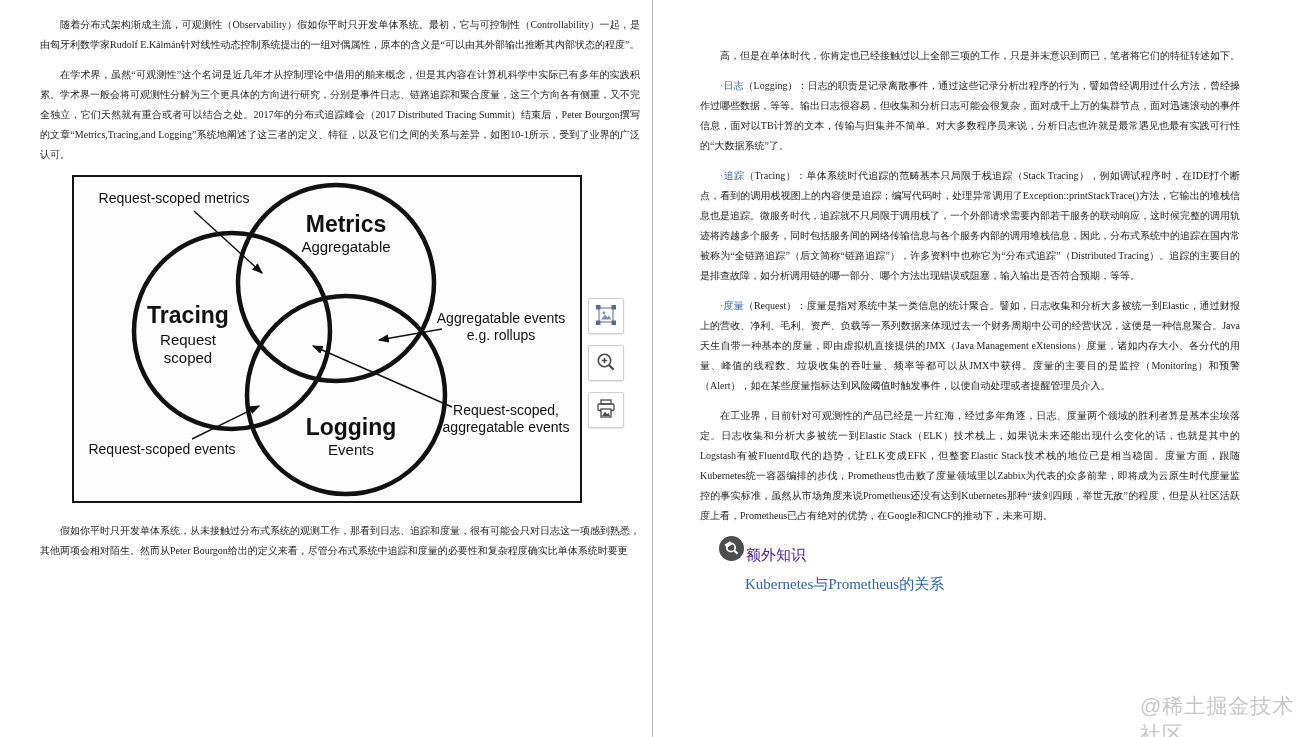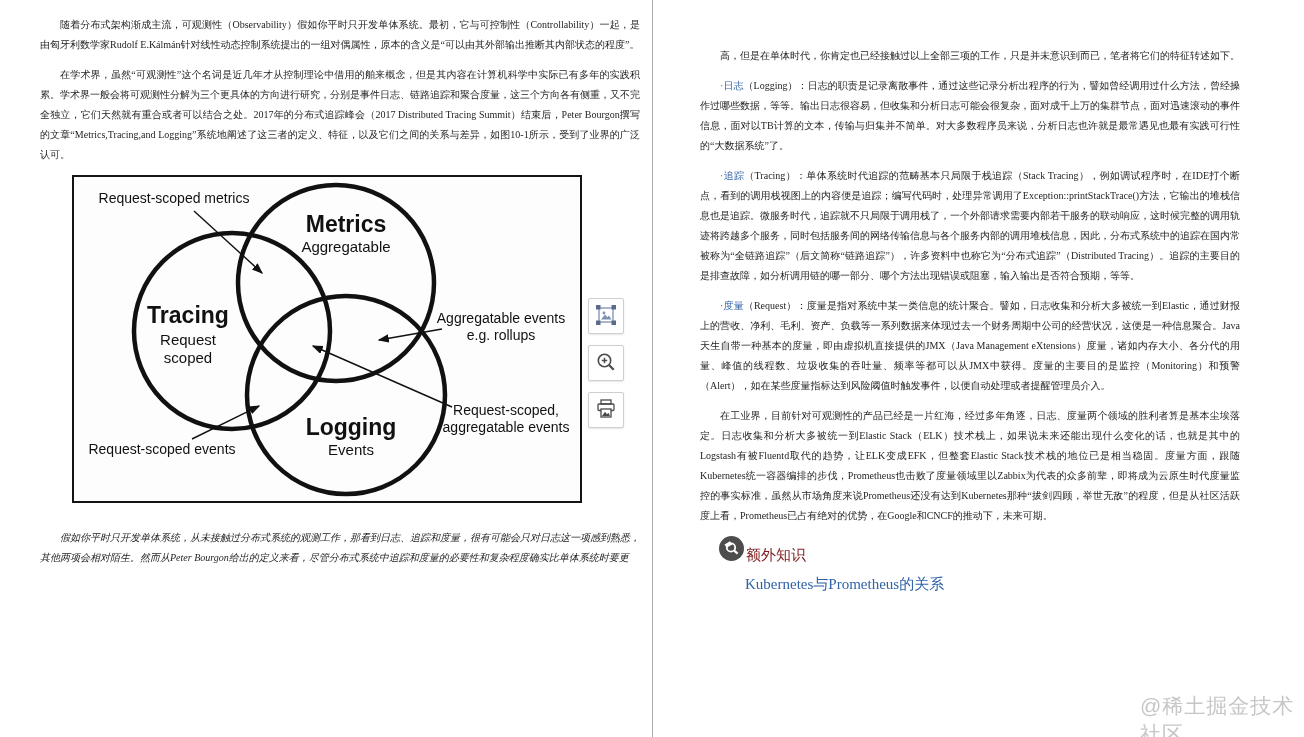--- a/index.html
+++ b/index.html
@@ -28,34 +28,34 @@
     margin:10px 0 0 32px; width:510px; height:328px;
     border:2px solid #141414; box-sizing:border-box; background:#fdfdfd;
   }
   .venn-figure svg { display:block; width:100%; height:100%; }
   .fig-caption {
     margin:11px 0 0 32px; width:510px; text-align:center;
     font-size:14px; text-indent:0;
   }
   .fig-caption sup { color:#2f63a8; font-size:10px; }
   .p3wrap { height:55px; overflow:hidden; margin-top:13px; }
-  .p3wrap .para { margin-top:12px;font-style:italic; }
+  .p3wrap .para { margin-top:5px; }
   
   .divider { position:absolute; left:652px; top:0; width:1px; height:737px; background:#b0b0b0; }
   
   .image-toolbar { position:absolute; left:588px; top:298px; display:flex; flex-direction:column; gap:11px; z-index:8; }
   .tool-btn {
     width:36px; height:36px; background:#fff; border:1px solid #cfcfcf; border-radius:2px;
     display:flex; align-items:center; justify-content:center;
     box-shadow:0 1px 2px rgba(0,0,0,0.10); cursor:pointer; padding:0;
   }
   
   .extra { margin-top:9px; }
   .extra-head { display:flex; align-items:flex-end; margin-left:18px; }
-  .extra-head .label { color:#7f1d1d; font-size:15px; margin-left:1px; padding-bottom:1px; }
+  .extra-head .label { color:#4c1d95; font-size:15px; margin-left:1px; padding-bottom:1px; }
   .extra-sub { margin:9px 0 0 45px; font-size:15px; }
   
   .watermark {
     position:absolute; left:1140px; top:692px; z-index:6;
     font-family:"Liberation Sans","DejaVu Sans",sans-serif;
     font-size:21px; letter-spacing:1px; color:#c6c6c6;
   }
   
   .venn-title { font:bold 23px "Liberation Sans","DejaVu Sans",sans-serif; fill:#111; }
   .venn-sub   { font:15px "Liberation Sans","DejaVu Sans",sans-serif; fill:#111; }

